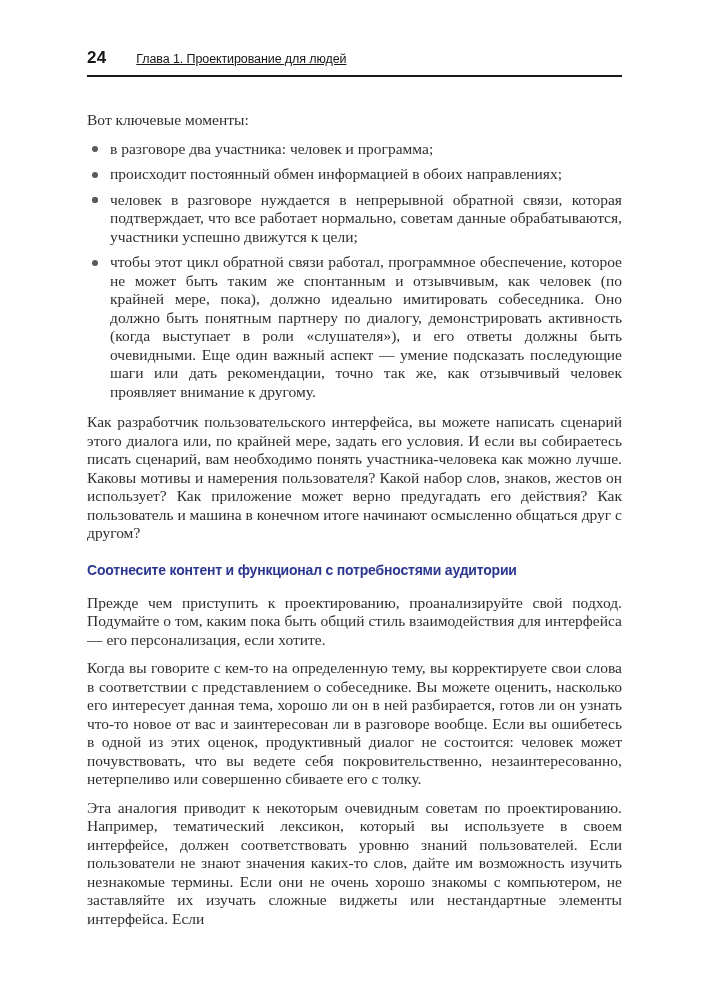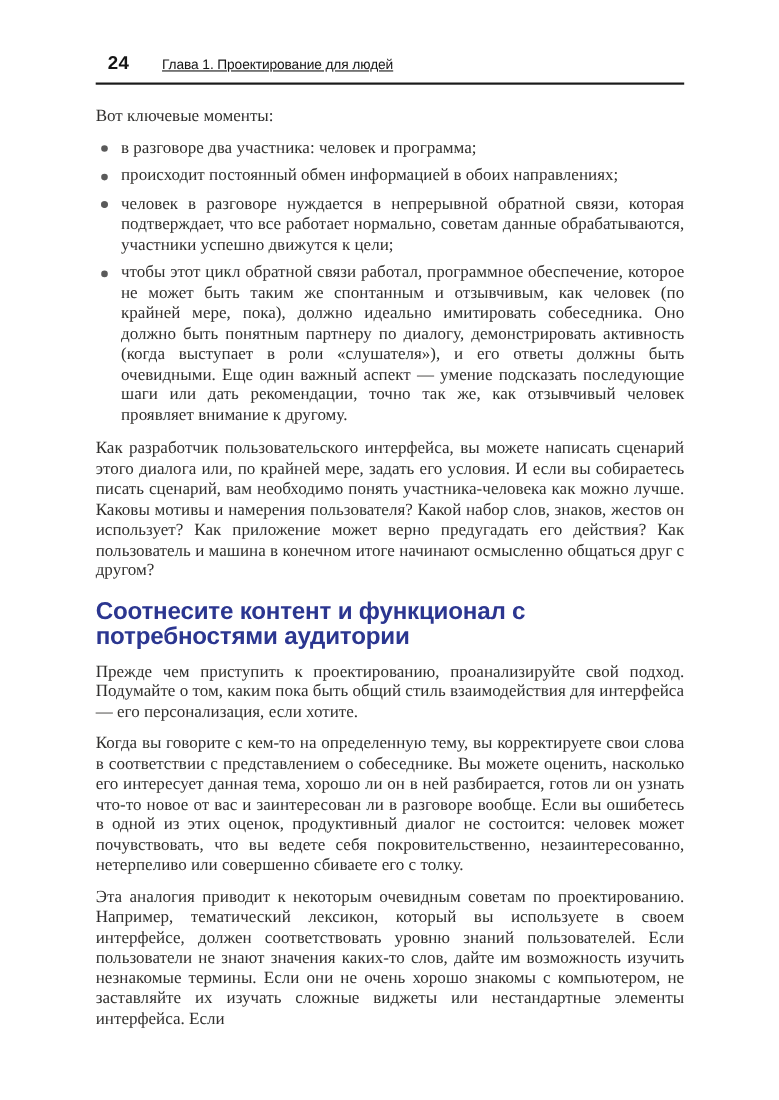--- a/index.html
+++ b/index.html
@@ -29,31 +29,30 @@
     align-items:baseline;
     border-bottom:2px solid var(--rule);
     padding-bottom:7px;
     font-family:"Liberation Sans", sans-serif;
     color:var(--header_text);
   }
   .page-number{
     font-size:17px;
     font-weight:bold;
     letter-spacing:0.2px;
-    margin-left:11px;
   }
   .chapter-title{
     font-size:12.5px;
     margin-left:30px;
     letter-spacing:-0.1px;
     text-decoration:underline;
   }
   
   .content{
-    margin-top:20px;
+    margin-top:34px;
     width:535px;
     color:var(--text);
     font-size:15.5px;
     line-height:18.5px;
     text-align:justify;
     hyphens:auto;
   }
   .content p{margin:0 0 10px 0;}
   .bullets{
     list-style:none;
@@ -66,21 +65,21 @@
   }
   .dot{
     position:absolute;
     left:5px;top:6.5px;
     width:6px;height:6px;
     border-radius:50%;
     background:var(--bullet);
   }
   .section-heading{
     font-family:"Liberation Sans", sans-serif;
-    font-size:22px;
+    font-size:14px;
     font-weight:bold;
     color:var(--heading);
     letter-spacing:-0.2px;
     margin:16px 0 13px 0;
     text-align:left;
     line-height:22px;
   }
 </style>
 </head>
 <body>

